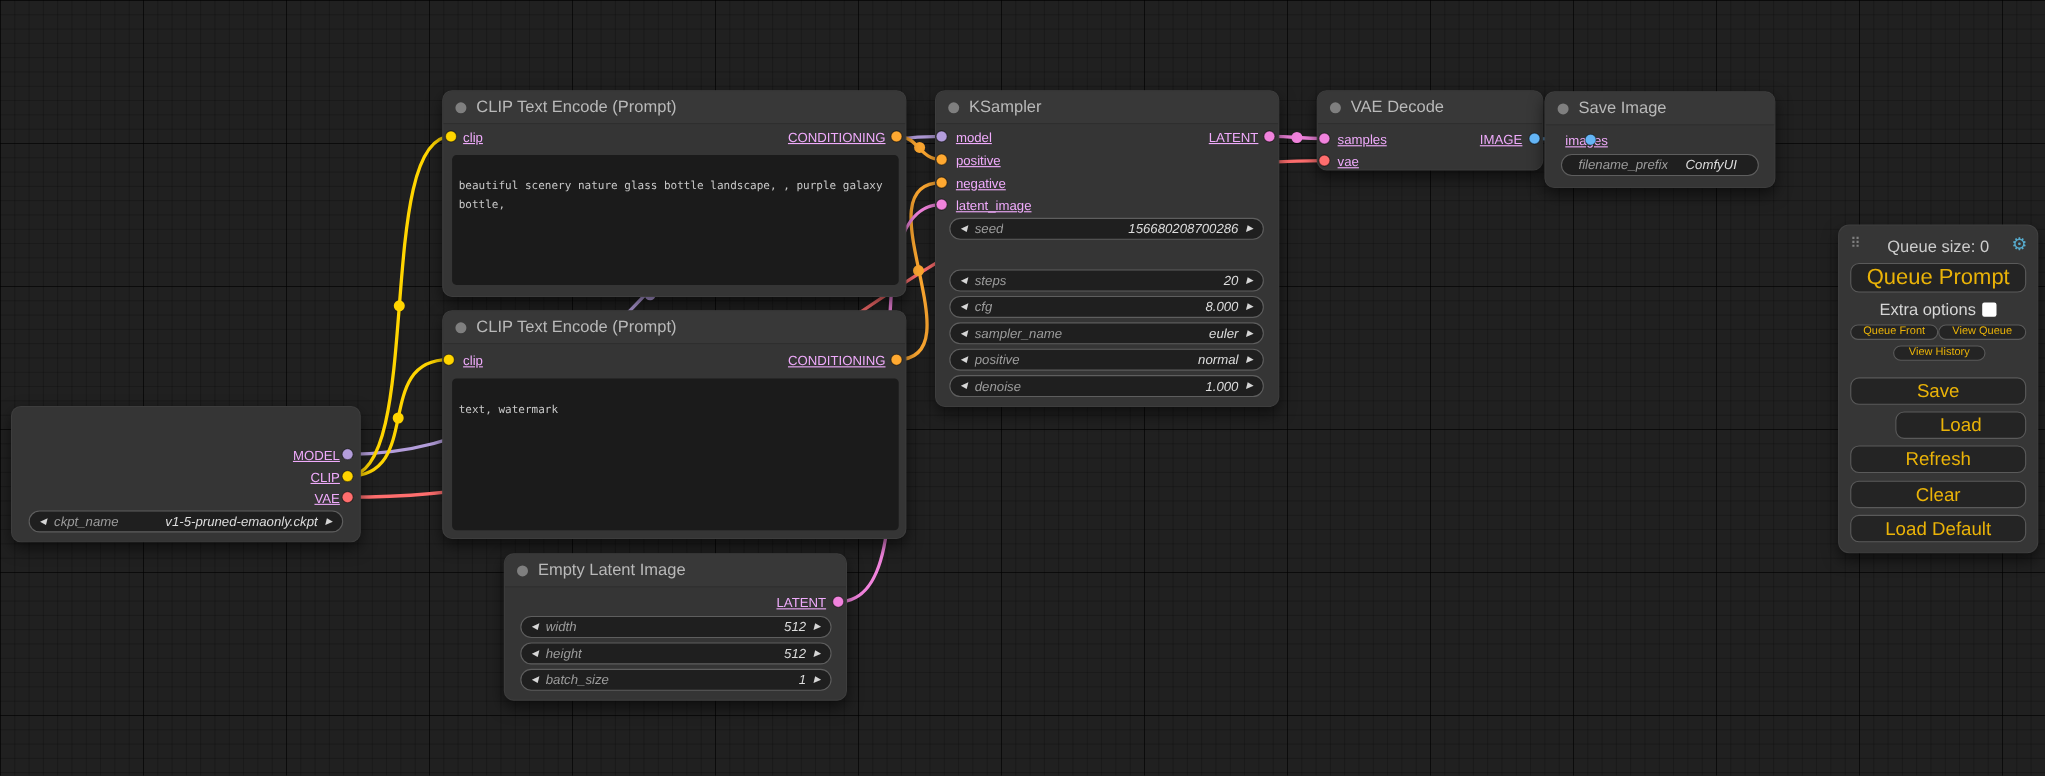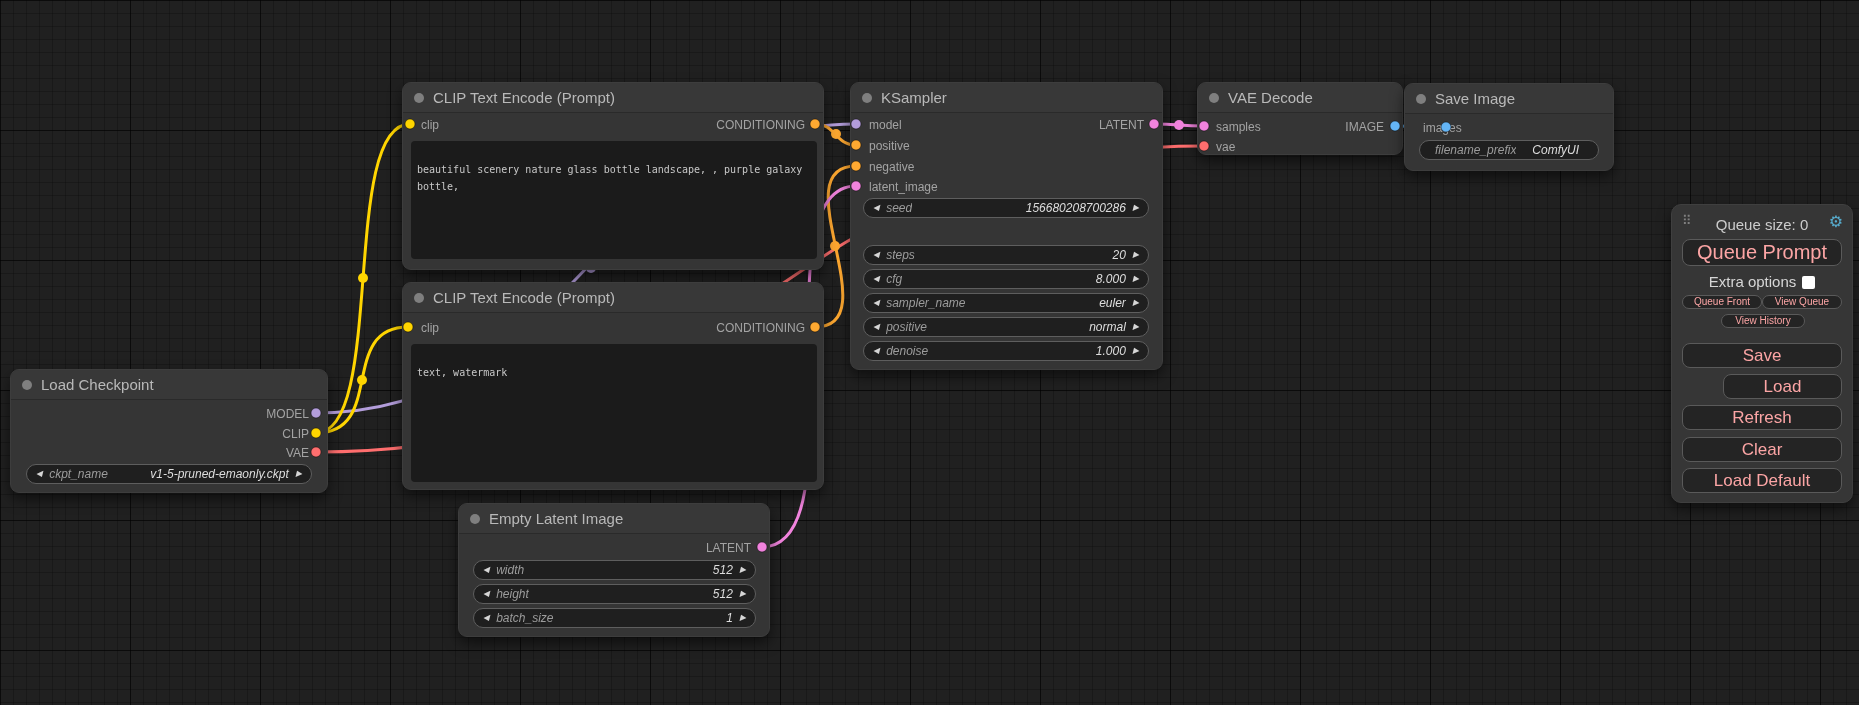--- a/index.html
+++ b/index.html
@@ -20,21 +20,21 @@
   .node{
     position:absolute;z-index:2;background:#353535;border:1px solid #3d3d3d;
     border-radius:9px;box-shadow:0 6px 14px rgba(0,0,0,0.55);box-sizing:border-box;
   }
   .ntitle{
     position:absolute;left:0;top:0;right:0;height:30px;background:#383838;
     border-radius:8px 8px 0 0;border-bottom:1px solid #2a2a2a;box-sizing:border-box;
   }
   .tdot{position:absolute;left:11px;top:10px;width:10px;height:10px;border-radius:50%;background:#7f7f7f;}
   .ttext{position:absolute;left:30px;top:0;line-height:30px;font-size:15px;color:#b9b9b9;white-space:nowrap;}
-  .slot{position:absolute;height:20px;line-height:20px;font-size:12px;color:#a3a3a3;white-space:nowrap;}
+  .slot{position:absolute;height:20px;line-height:20px;font-size:12px;color:#f0abfc;white-space:nowrap;text-decoration:underline;}
   .slot.in{left:18px;}
   .slot.out{right:18px;text-align:right;}
   .widget{
     position:absolute;left:12px;right:13px;height:20px;box-sizing:border-box;
     background:#1f1f1f;border:1px solid #5e5e5e;border-radius:11px;
     display:flex;align-items:center;gap:7px;padding:0 9px;font-size:12px;font-style:italic;
   }
   .wa{font-size:8px;color:#d6d6d6;line-height:20px;}
   .wl{color:#9c9c9c;overflow:hidden;}
   .wv{margin-left:auto;color:#dddddd;}
@@ -45,21 +45,21 @@
     color:#c8c8c8;padding:20px 6px;box-sizing:border-box;white-space:pre-wrap;word-break:break-word;
   }
   
   #queue-panel{
     position:absolute;z-index:4;left:1671px;top:204px;width:182px;height:299px;
     background:#363636;border:1px solid #3f3f3f;border-radius:10px;
     box-shadow:0 6px 14px rgba(0,0,0,0.55);box-sizing:border-box;color:#cfcfcf;
   }
   .qbtn{
     position:absolute;box-sizing:border-box;background:#242424;border:1px solid #5a5a5a;
-    color:#fca5a5;text-align:center;border-radius:8px;cursor:default;
+    color:#eab308;text-align:center;border-radius:8px;cursor:default;
   }
   .qbtn.big{left:10px;right:10px;height:25px;line-height:23px;font-size:17px;}
   .qbtn.small{height:14px;line-height:12px;font-size:10px;border-radius:8px;}
   #queue-size{position:absolute;left:0;right:0;top:11px;text-align:center;font-size:15px;color:#cccccc;}
   #drag-handle{position:absolute;left:10px;top:8px;font-size:13px;color:#808080;}
   #gear{position:absolute;right:9px;top:7px;font-size:16px;color:#57ACCE;}
   #queue-prompt{left:10px;right:10px;top:34px;height:27px;line-height:25px;font-size:20px;border-radius:8px;}
   #extra-row{position:absolute;left:0;right:0;top:68px;height:16px;text-align:center;font-size:15px;color:#d6d6d6;}
   .checkbox{display:inline-block;width:13px;height:13px;background:#ffffff;border-radius:2px;vertical-align:-2px;margin-left:6px;}
 </style>
@@ -81,24 +81,20 @@
   <circle cx="591" cy="268" r="5" fill="#B39DDB"></circle>
   <circle cx="760" cy="299" r="5" fill="#FF6E6E"></circle>
   <circle cx="836" cy="134" r="5" fill="#FFA931"></circle>
   <circle cx="835" cy="246" r="5" fill="#FFA931"></circle>
   <circle cx="809" cy="366" r="5" fill="#F183DD"></circle>
   <circle cx="1179" cy="125" r="5" fill="#F183DD"></circle>
   <circle cx="1421" cy="126" r="5" fill="#64B5F6"></circle>
 </svg>
 
 <div class="node" style="left:10px;top:369px;width:318px;height:124px;">
-  <div class="ntitle">
-    <span class="tdot"></span>
-    <span class="ttext">Load Checkpoint</span>
-  </div>
   <div class="slot out" style="top:34px;">MODEL</div>
   <div class="slot out" style="top:54px;">CLIP</div>
   <div class="slot out" style="top:73px;">VAE</div>
   <div class="widget" style="top:94px;left:15px;right:15px;">
     <span class="wa">◀</span>
     <span class="wl">ckpt_name</span>
     <span class="wv">v1-5-pruned-emaonly.ckpt</span>
     <span class="wa">▶</span>
   </div>
 </div>

